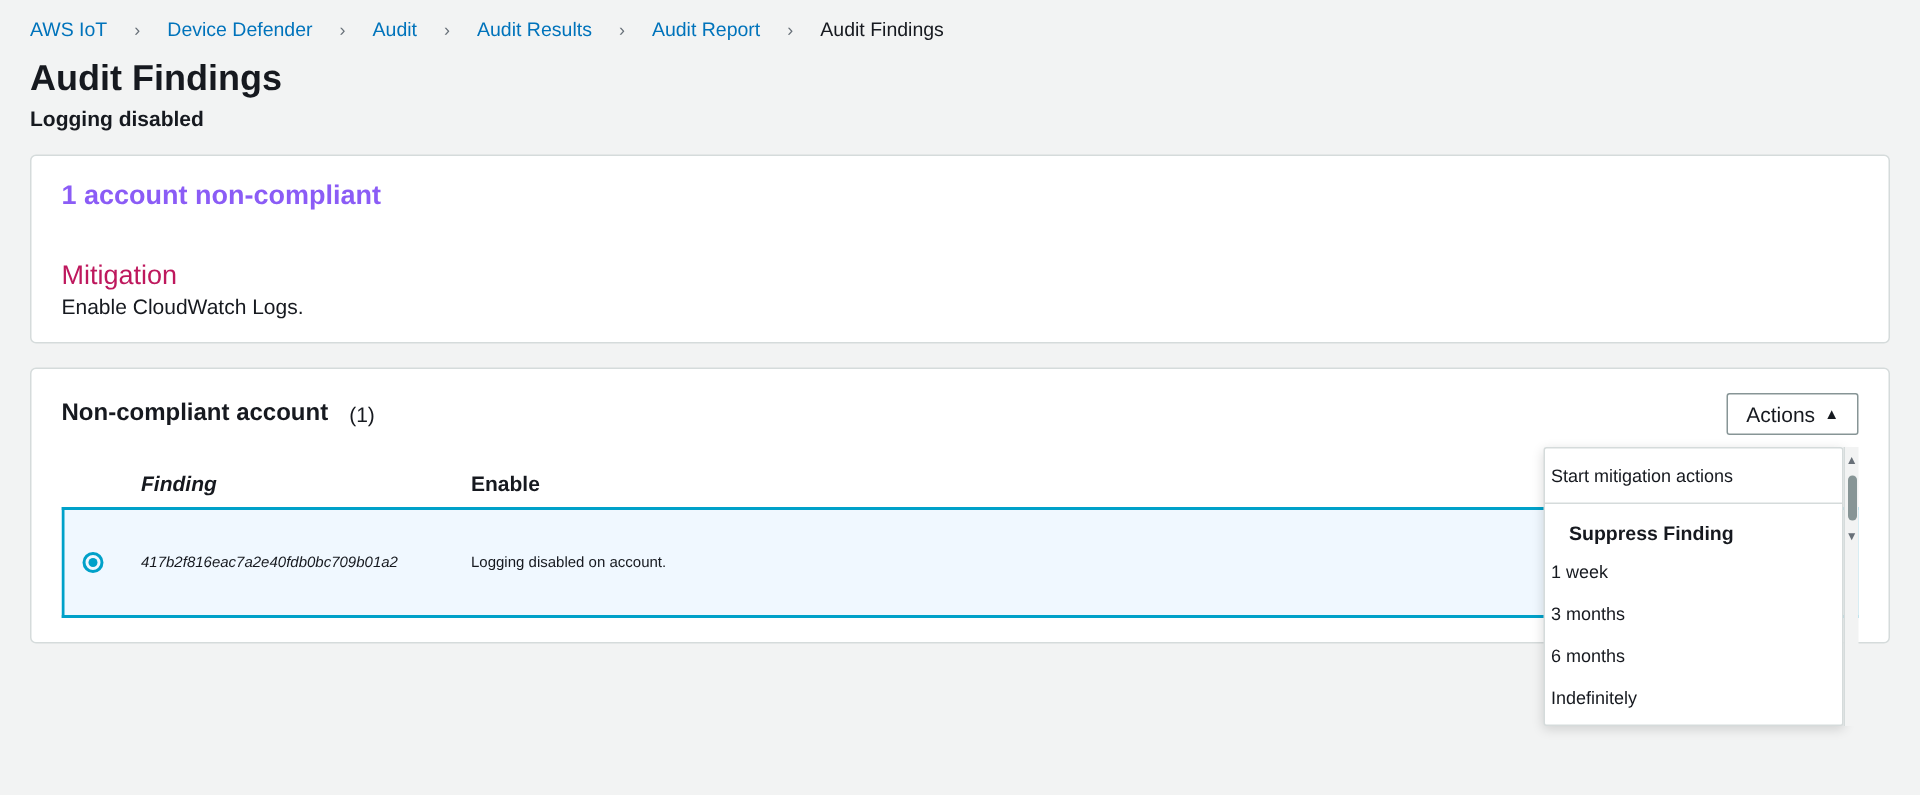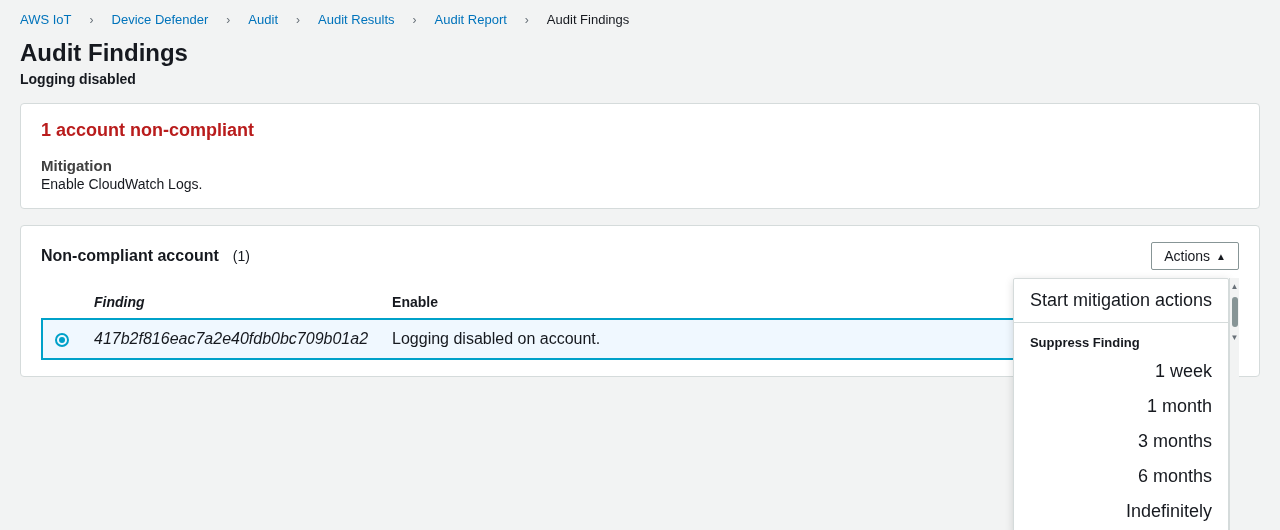--- a/index.html
+++ b/index.html
@@ -57,28 +57,27 @@
     .info-card {
       background: #fff;
       border: 1px solid #d5dbdb;
       border-radius: 4px;
       padding: 16px 20px;
       margin-bottom: 16px;
     }
     .info-card-title {
       font-size: 18px;
       font-weight: 700;
-      color: #b91c1c;
-      margin-bottom: 16px;
+      color: #8b5cf6;
+      margin-bottom: 32px;
     }
     .info-card-label {
-      font-size: 15px;
-      color: #404040;
+      font-size: 18px;
+      color: #be185d;
       margin-bottom: 2px;
-      font-weight: bold;
     }
     .info-card-value {
       font-size: 14px;
       color: #16191f;
     }
 
     
     .section-card {
       background: #fff;
       border: 1px solid #d5dbdb;
@@ -125,25 +124,24 @@
     }
     .dropdown-menu {
       background: #fff;
       border: 1px solid #d5dbdb;
       border-radius: 2px;
       box-shadow: 0 2px 8px rgba(0,0,0,0.15);
       min-width: 200px;
       padding: 4px 0;
     }
     .dropdown-item {
-      padding: 7px 16px;
-      font-size: 18px;
+      padding: 7px 4px;
+      font-size: 12px;
       color: #16191f;
       cursor: pointer;
-      text-align: right;
     }
     .dropdown-section-label {
       padding: 8px 16px 4px 16px;
       font-size: 13px;
       font-weight: 700;
       color: #16191f;
     }
     .dropdown-divider {
       border: none;
       border-top: 1px solid #d5dbdb;
@@ -191,22 +189,22 @@
       border-bottom: 2px solid #d5dbdb;
     }
     th {
       text-align: left;
       padding: 8px 12px;
       font-size: 14px;
       font-weight: 700;
       color: #16191f;
     }
     td {
-      padding: 10px 12px;
-      font-size: 16px;
+      padding: 28px 12px;
+      font-size: 10px;
       color: #16191f;
       border-bottom: 1px solid #eaeded;
     }
     tr.selected-row td {
       background: #f0f8ff;
       border-top: 2px solid #00a1c9;
       border-bottom: 2px solid #00a1c9;
     }
     tr.selected-row td:first-child {
       border-left: 2px solid #00a1c9;
@@ -286,21 +284,20 @@
       </button>
     </div>
 
     <div class="dropdown-wrapper">
       <div class="dropdown-with-scroll">
         <div class="dropdown-menu">
           <div class="dropdown-item">Start mitigation actions</div>
           <hr class="dropdown-divider">
           <div class="dropdown-section-label">Suppress Finding</div>
           <div class="dropdown-item">1 week</div>
-          <div class="dropdown-item">1 month</div>
           <div class="dropdown-item">3 months</div>
           <div class="dropdown-item">6 months</div>
           <div class="dropdown-item">Indefinitely</div>
         </div>
         <div class="dropdown-scroll-track">
           <span class="scroll-arrow">▲</span>
           <div class="scroll-thumb"></div>
           <span class="scroll-arrow">▼</span>
         </div>
       </div>

